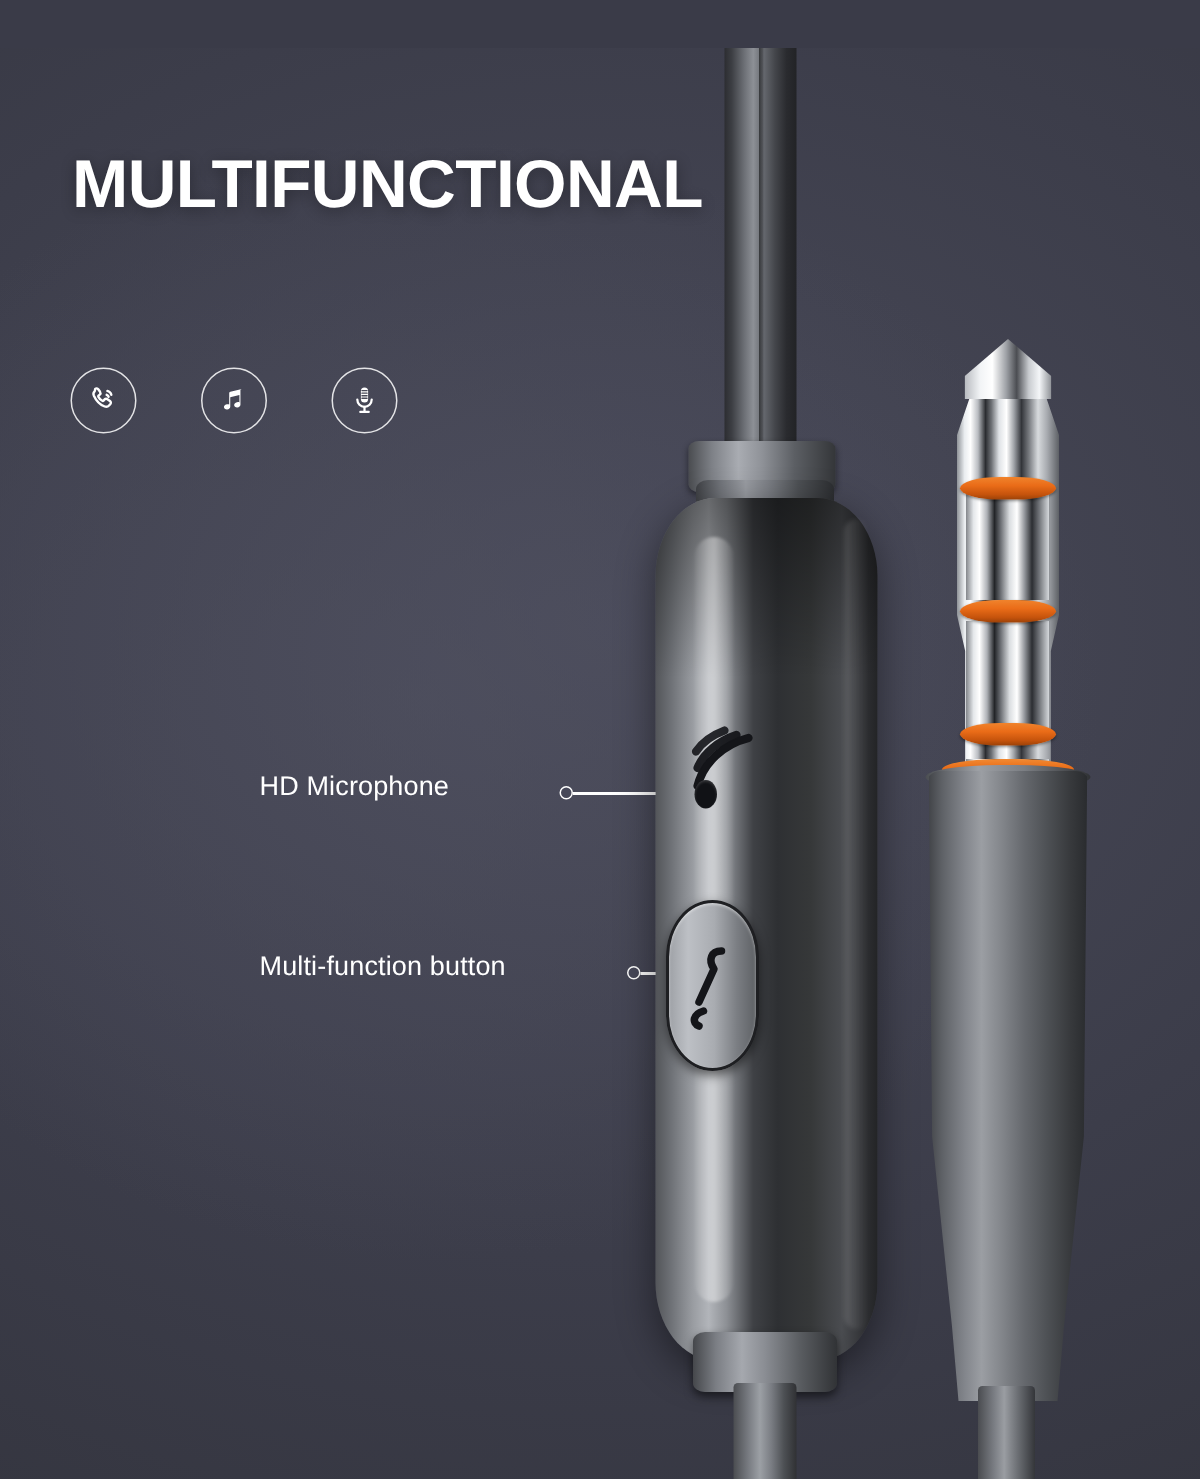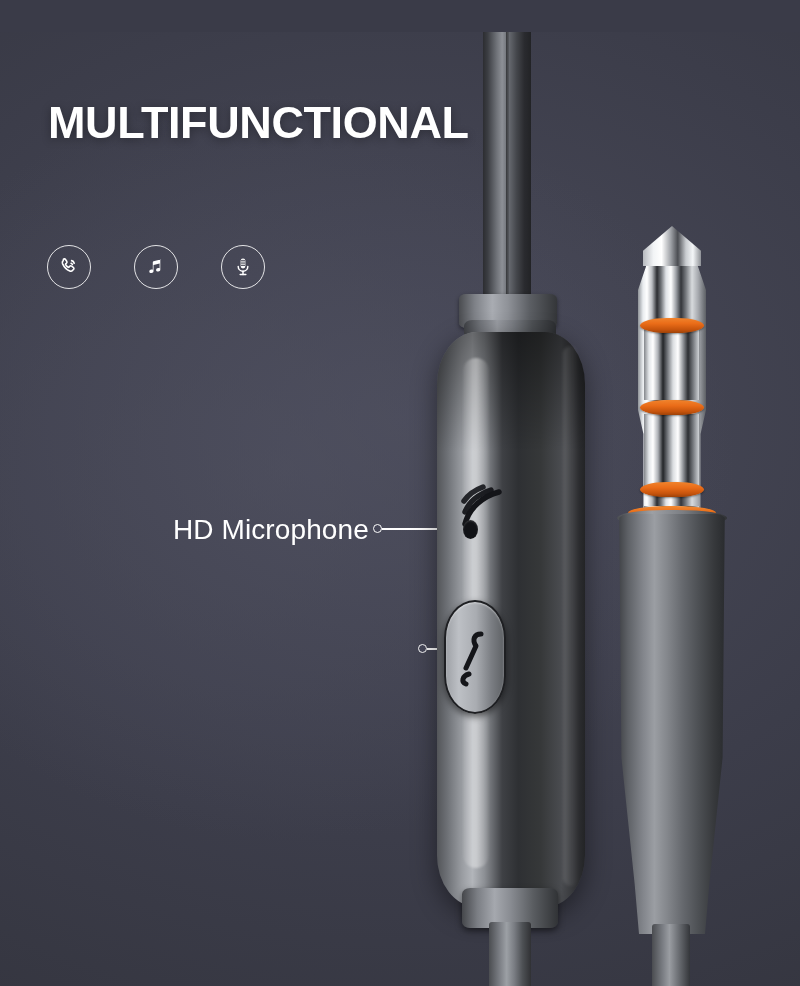--- a/index.html
+++ b/index.html
@@ -31,21 +31,21 @@
   .icon-row{position:absolute;left:47px;top:213px;display:flex;gap:43px;}
   .feat-icon{
     width:44px;height:44px;border-radius:50%;
     border:1.6px solid rgba(255,255,255,.85);
     display:flex;align-items:center;justify-content:center;
     box-sizing:border-box;
   }
   .feat-icon svg{display:block;}
 
   
-  .callout{position:absolute;color:#ffffff;font-size:28px;letter-spacing:.1px;white-space:nowrap;}
+  .callout{position:absolute;color:#ffffff;font-size:18px;letter-spacing:.1px;white-space:nowrap;}
   #callout-mic{left:173px;top:482px;}
   #callout-btn{left:173px;top:602px;}
 
   .leader{position:absolute;height:1.6px;background:#ffffff;}
   #leader-mic{left:382px;top:496px;width:92px;}
   #leader-btn{left:427px;top:616px;width:32px;}
   .leader-dot{
     position:absolute;width:9px;height:9px;border-radius:50%;
     border:1.7px solid #ffffff;background:#474859;box-sizing:border-box;
   }
@@ -248,20 +248,21 @@
         <path d="M9.2 19.6h5.6"></path>
       </svg>
     </div>
 
   </div>
 
   <div class="callout" id="callout-mic">HD Microphone</div>
   <div class="leader-dot" id="dot-mic"></div>
   <div class="leader" id="leader-mic"></div>
 
+  <div class="callout" id="callout-btn">Multi-function button</div>
   <div class="leader-dot" id="dot-btn"></div>
   <div class="leader" id="leader-btn"></div>
 
   <div class="cable-top"></div>
   <div class="collar-top"></div>
   <div class="collar-top2"></div>
 
   <div class="remote">
     <div class="remote-topshade"></div>
     <div class="remote-gloss"></div>

